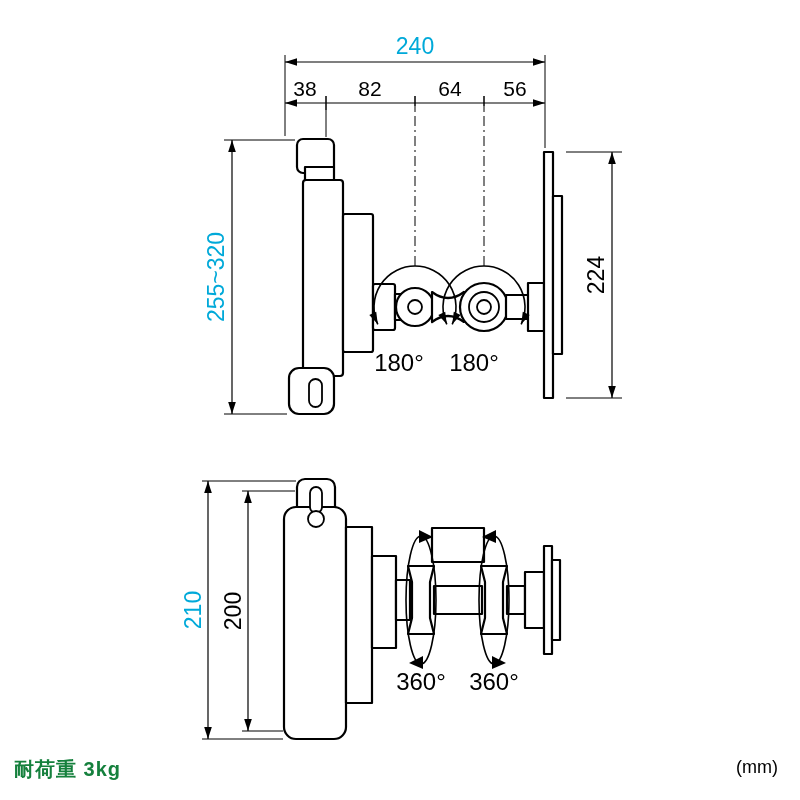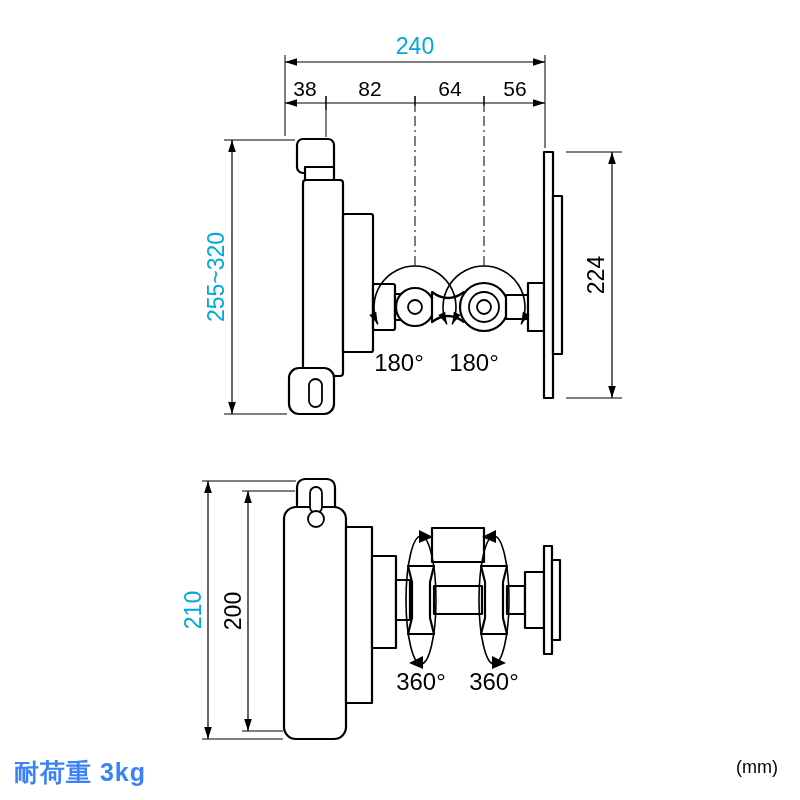--- a/index.html
+++ b/index.html
@@ -28,23 +28,23 @@
   .dimline { fill: none; stroke: #000000; stroke-width: 1.2; }
   .extline { fill: none; stroke: #000000; stroke-width: 1; }
   .centerline { fill: none; stroke: #000000; stroke-width: 1; stroke-dasharray: 10 4 2 4; }
   .rotline { fill: none; stroke: #000000; stroke-width: 1.6; }
   .arrowfill { fill: #000000; stroke: none; }
 
   .footer-left {
     position: absolute;
     left: 14px;
     top: 756px;
-    font-size: 25px;
+    font-size: 20px;
     font-weight: bold;
-    color: #3b82f6;
+    color: #15803d;
     letter-spacing: 1px;
   }
   .footer-right {
     position: absolute;
     right: 22px;
     top: 757px;
     font-size: 18px;
     color: #000000;
   }
 </style>

